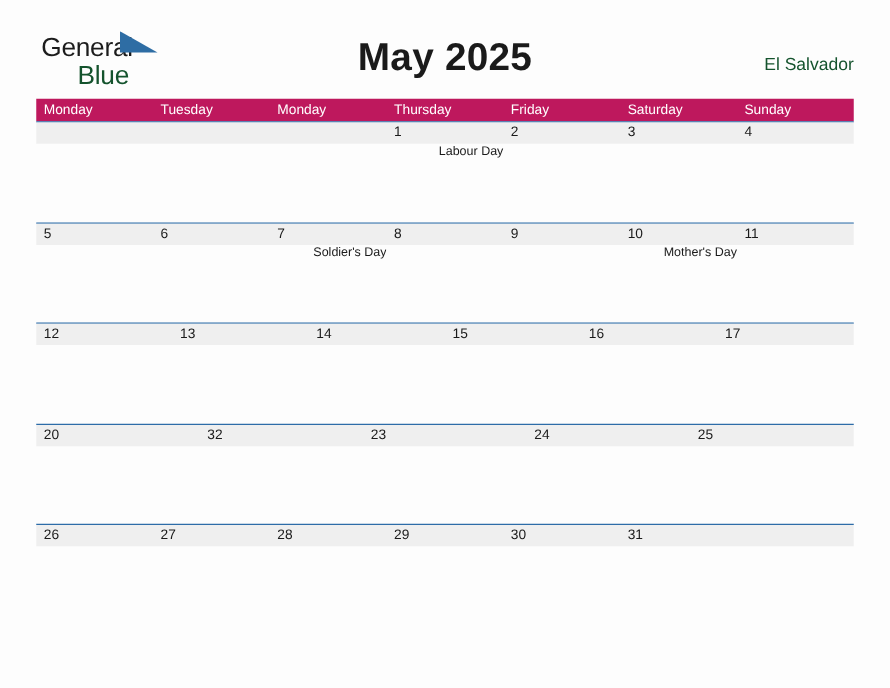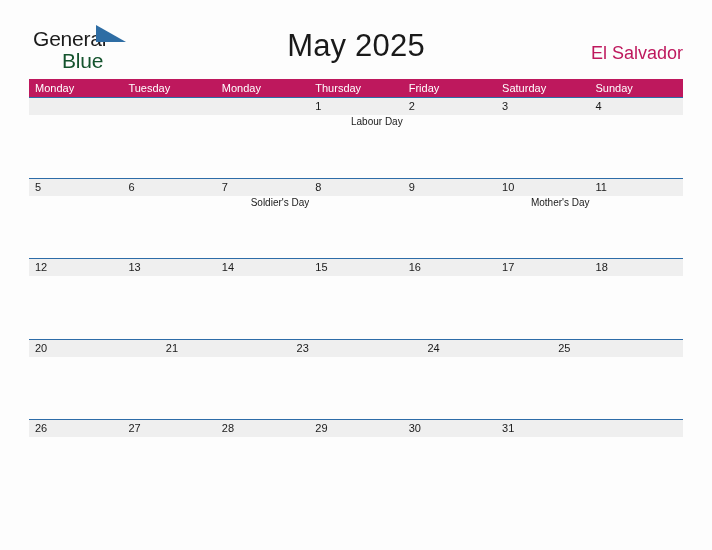--- a/index.html
+++ b/index.html
@@ -60,31 +60,31 @@
     letter-spacing: -0.2px;
   }
 
   .month-title {
     position: absolute;
     left: 0;
     right: 0;
     top: 28px;
     text-align: center;
     font-size: 31px;
-    font-weight: 400;
+    font-weight: 700;
     color: #1a1a1a;
     letter-spacing: 0.2px;
   }
 
   .country {
     position: absolute;
     right: 29px;
     top: 43px;
-    font-size: 18px;
-    color: #be185d;
+    font-size: 14px;
+    color: #14532d;
   }
 
   
   .calendar {
     position: absolute;
     left: 29px;
     top: 79px;
     width: 654px;
   }
 
@@ -270,36 +270,32 @@
           <div class="event"></div>
         </div>
         <div class="day-cell">
           <div class="day-number">16</div>
           <div class="event"></div>
         </div>
         <div class="day-cell">
           <div class="day-number">17</div>
           <div class="event"></div>
         </div>
-        <div class="day-cell">
-          <div class="day-number">18</div>
-          <div class="event"></div>
-        </div>
       </div>
     </div>
 
     <div class="week-row">
       <div class="week-band"></div>
       <div class="week-cells">
         <div class="day-cell">
           <div class="day-number">20</div>
           <div class="event"></div>
         </div>
         <div class="day-cell">
-          <div class="day-number">21</div>
+          <div class="day-number">32</div>
           <div class="event"></div>
         </div>
         <div class="day-cell">
           <div class="day-number">23</div>
           <div class="event"></div>
         </div>
         <div class="day-cell">
           <div class="day-number">24</div>
           <div class="event"></div>
         </div>

